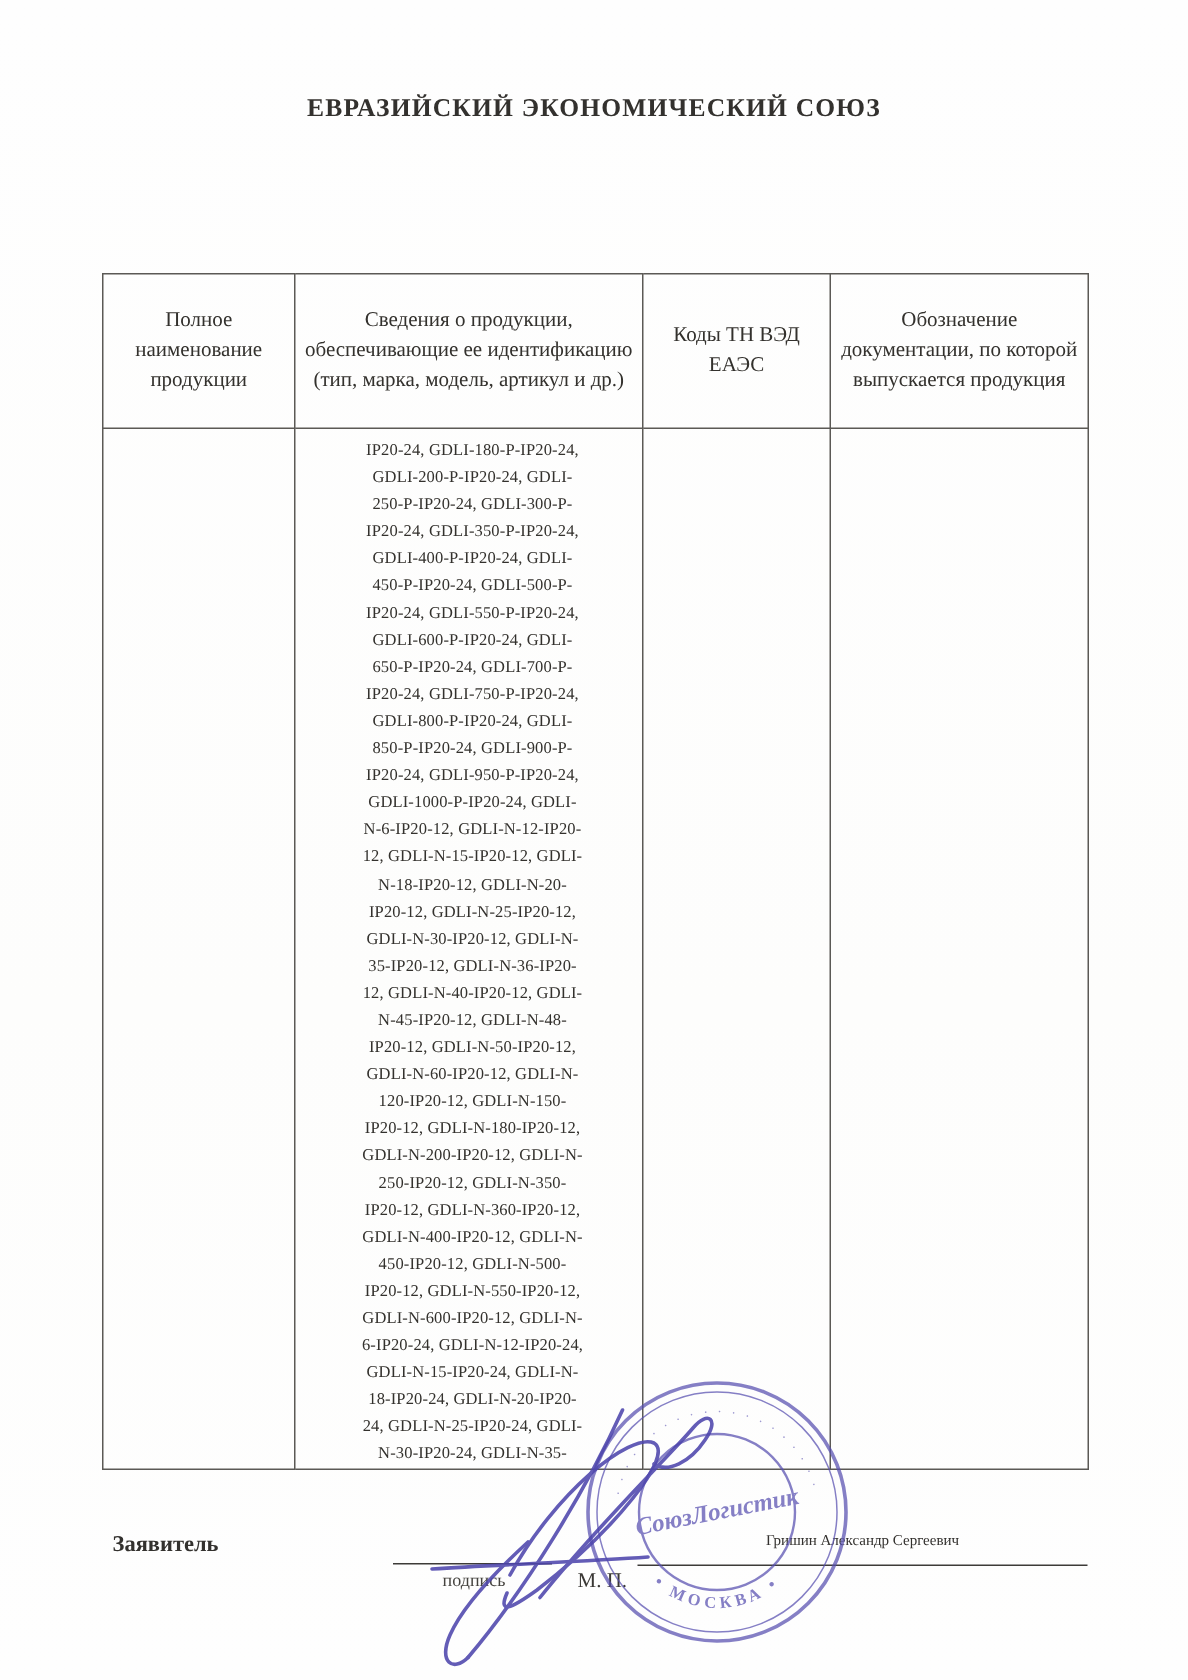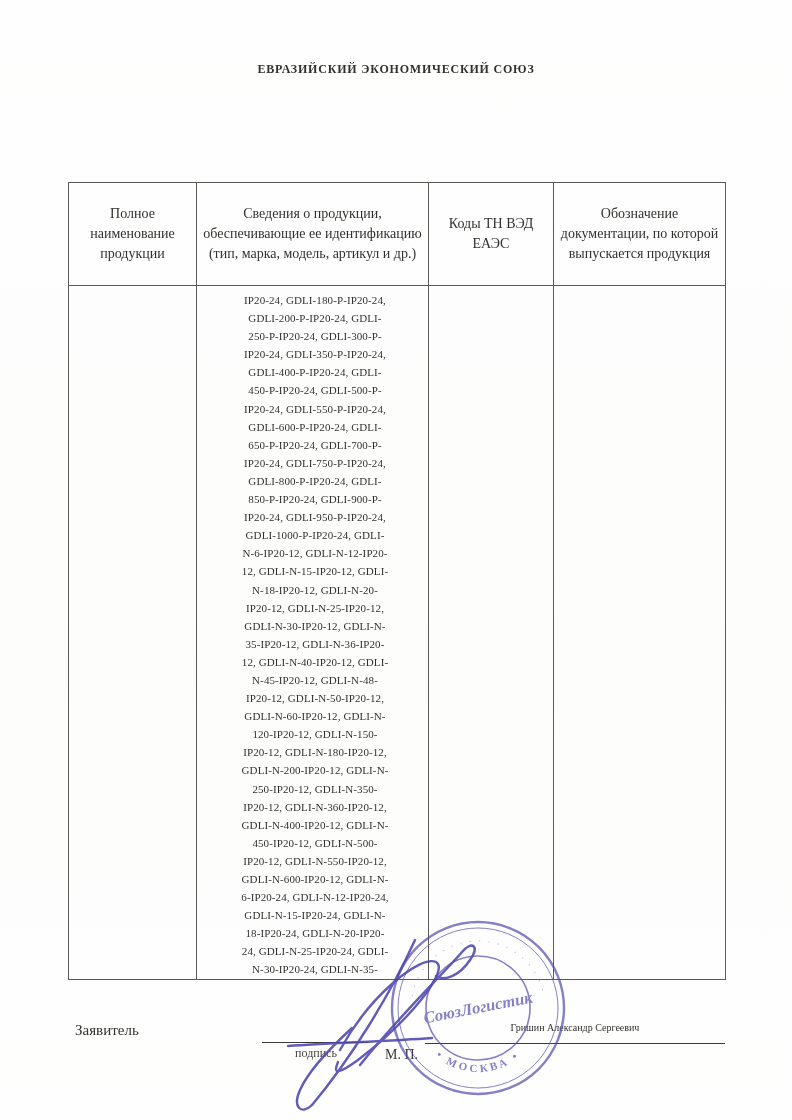--- a/index.html
+++ b/index.html
@@ -11,21 +11,21 @@
     position: relative;
     overflow: hidden;
   }
   .page {
     position: absolute; inset: 0;
     background: linear-gradient(180deg, #fefefe 0%, #fdfdfc 60%, #fefefe 100%);
   }
   
   .doc-h { position: absolute; left: 0; width: 792px; text-align: center;
            font-weight: bold; color: #33312e; }
-  .h1 { top: 62px;  font-size: 12px; letter-spacing: 0.8px; }
+  .h1 { top: 62px;  font-size: 17px; letter-spacing: 0.8px; }
   .h2 { top: 99px;  font-size: 15px; letter-spacing: 0.4px; }
   .h3 { top: 135px; font-size: 16px; letter-spacing: 0.2px; }
   
   table.decl {
     position: absolute; left: 68px; top: 182px; width: 657px;
     border-collapse: collapse; table-layout: fixed; padding-left: 41px;
   }
   table.decl th, table.decl td {
     border: 1.5px solid #5b5955;
     font-weight: normal;
@@ -35,21 +35,21 @@
     height: 103px; vertical-align: middle; text-align: center;
     font-size: 14px; line-height: 1.45; padding: 4px 6px;
   }
   table.decl td {
     height: 694px; vertical-align: top; text-align: center;
     font-size: 11px; padding: 5px 4px 0 9px;
   }
   td.models { white-space: pre-line; line-height: 18.1px; letter-spacing: 0.1px; }
   
   .applicant-label { position: absolute; left: 75px; top: 1022px;
-    font-weight: normal; font-size: 15px; color: #33312e; }
+    font-weight: bold; font-size: 15px; color: #33312e; }
   .sig-line { position: absolute; left: 262px; top: 1042px; width: 106px;
     border-top: 1.6px solid #3d3b38; }
   .sig-caption { position: absolute; left: 266px; top: 1046px; width: 100px;
     text-align: center; font-size: 12px; color: #45433f; }
   .mp-label { position: absolute; left: 385px; top: 1047px;
     font-size: 14px; color: #3a3835; }
   .name-block { position: absolute; left: 425px; top: 1022px; width: 300px;
     text-align: center; }
   .name-text { font-size: 10px; color: #33312e; padding-bottom: 10px;
     border-bottom: 1.6px solid #3d3b38; }

